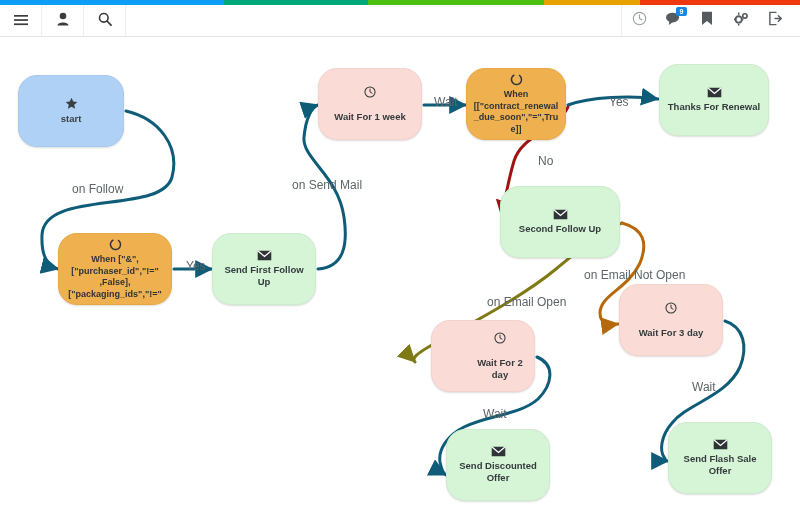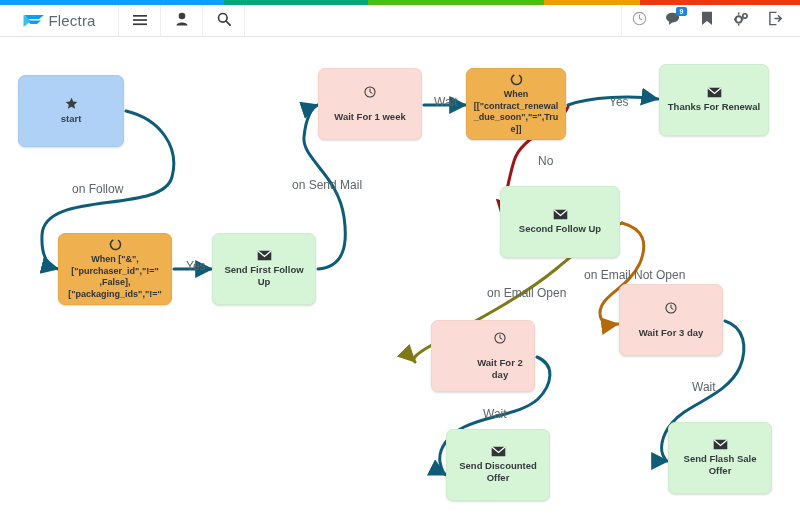--- a/index.html
+++ b/index.html
@@ -50,21 +50,21 @@
   
   .canvas{
     position:absolute;top:37px;left:0;width:800px;height:489px;
     background:#ffffff;overflow:hidden;
   }
   #edges{position:absolute;top:0;left:0;width:800px;height:489px;}
 
   
   .node{
     position:absolute;box-sizing:border-box;
-    border-radius:7px;
+    border-radius:19px;
     display:flex;flex-direction:column;align-items:center;justify-content:center;
     text-align:center;overflow:hidden;
     box-shadow:0 1px 2px rgba(0,0,0,.14);
     cursor:pointer;
   }
   .node .ico{display:block;margin-bottom:3px;line-height:0;}
   .node .ttl{
     font-size:9.5px;font-weight:bold;color:#333a3d;line-height:12px;
     padding:0 6px;word-break:break-word;
   }
@@ -95,30 +95,20 @@
 
   <div class="color-strip" id="strip">
       <span style="background: rgb(13, 158, 245); width: 28%;"></span>
       <span style="background: rgb(0, 168, 120); width: 18%;"></span>
       <span style="background: rgb(75, 191, 16); width: 22%;"></span>
       <span style="background: rgb(232, 162, 0); width: 12%;"></span>
       <span style="background: rgb(240, 56, 15); width: 20%;"></span>
     </div>
 
   <div class="navbar">
-    <div class="brand">
-      <span class="brand-logo">
-        <svg width="26" height="18" viewBox="0 0 26 18" aria-hidden="true">
-          <path d="M2 3 L22 3 L17 7 L6 7 Z" fill="#0d9ef5"></path>
-          <path d="M5 8.5 L19 8.5 L15 12 L8.5 12 Z" fill="#0d9ef5"></path>
-          <path d="M1.5 3 L9 9 L1.5 15 Z" fill="#2bb6f0" opacity="0.9"></path>
-        </svg>
-      </span>
-      <span class="brand-text">Flectra</span>
-    </div>
 
     <div class="nav-btn">
       <span>
         <svg width="14" height="12" viewBox="0 0 14 12">
             <rect x="0" y="1" width="14" height="1.7" fill="#3c3c3c"></rect>
             <rect x="0" y="5.2" width="14" height="1.7" fill="#3c3c3c"></rect>
             <rect x="0" y="9.4" width="14" height="1.7" fill="#3c3c3c"></rect>
           </svg>
       </span>
     </div>
@@ -294,21 +284,21 @@
           <span class="ttl">Send Flash Sale Offer</span>
         </div>
       </div>
     <div id="labels-layer">
         <div class="elabel" style="left: 72px; top: 145px;">on Follow</div>
         <div class="elabel" style="left: 186px; top: 222px;">Yes</div>
         <div class="elabel" style="left: 292px; top: 141px;">on Send Mail</div>
         <div class="elabel" style="left: 434px; top: 58px;">Wait</div>
         <div class="elabel" style="left: 609px; top: 58px;">Yes</div>
         <div class="elabel" style="left: 538px; top: 117px;">No</div>
-        <div class="elabel" style="left: 487px; top: 249px;">on Email Open</div>
+        <div class="elabel" style="left: 487px; top: 258px;">on Email Open</div>
         <div class="elabel" style="left: 584px; top: 231px;">on Email Not Open</div>
         <div class="elabel" style="left: 483px; top: 370px;">Wait</div>
         <div class="elabel" style="left: 692px; top: 343px;">Wait</div>
       </div>
   </div>
 
   <div class="hscroll"></div>
 </div>
 
 </body></html>

